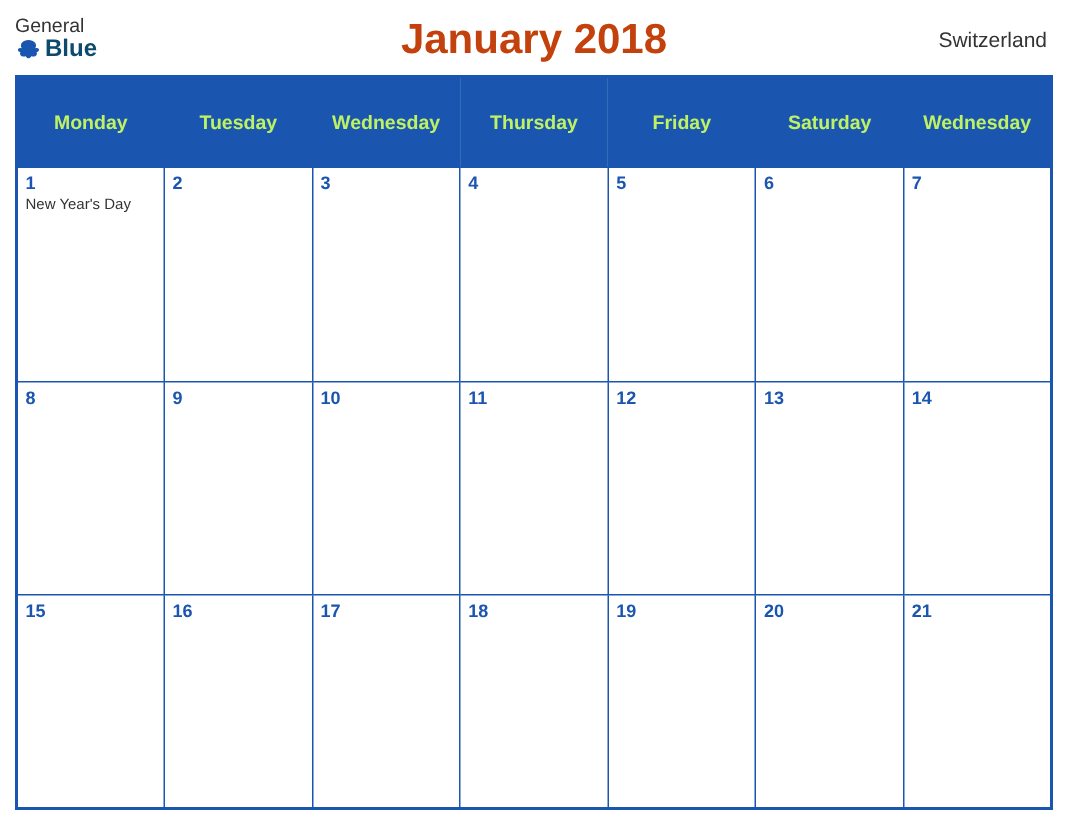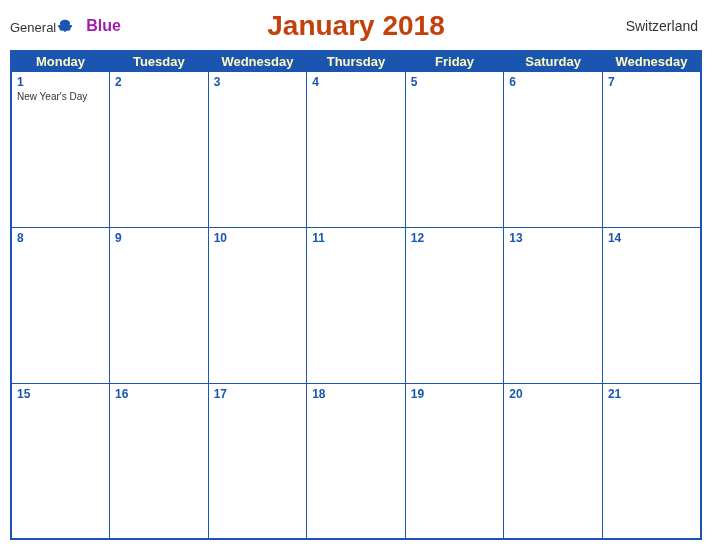--- a/index.html
+++ b/index.html
@@ -24,35 +24,36 @@
       display: flex;
       align-items: center;
       justify-content: center;
       position: relative;
       margin-bottom: 8px;
     }
     .logo {
       position: absolute;
       left: 0;
       display: flex;
-      align-items: flex-end;
+      flex-direction: column;
+      align-items: flex-start;
       line-height: 1.1;
     }
     .logo-general {
       font-size: 13px;
       color: #333;
       font-weight: normal;
     }
     .logo-blue {
       font-size: 16px;
-      color: #a21caf;
+      color: #0c4a6e;
       font-weight: bold;
       display: flex;
       align-items: center;
-      gap: 12px;
+      gap: 2px;
     }
     .logo-bird {
       width: 18px;
       height: 18px;
     }
     .country-label {
       position: absolute;
       right: 4px;
       font-size: 14px;
       color: #333;
@@ -64,25 +65,25 @@
       text-align: center;
     }
     .calendar-table {
       width: 100%;
       flex: 1;
       border-collapse: collapse;
       border: 2px solid #1a56b0;
     }
     .calendar-table th {
       background-color: #1a56b0;
-      color: #fef9c3;
+      color: #bef264;
       text-align: center;
       font-size: 13px;
       font-weight: bold;
-      padding: 2px 4px;
+      padding: 22px 4px;
       border: 1px solid #1a56b0;
     }
     .calendar-table td {
       border: 1px solid #1a56b0;
       vertical-align: top;
       padding: 3px 5px;
       width: calc(100% / 7);
       height: 74px;
       background: #fff;
     }

